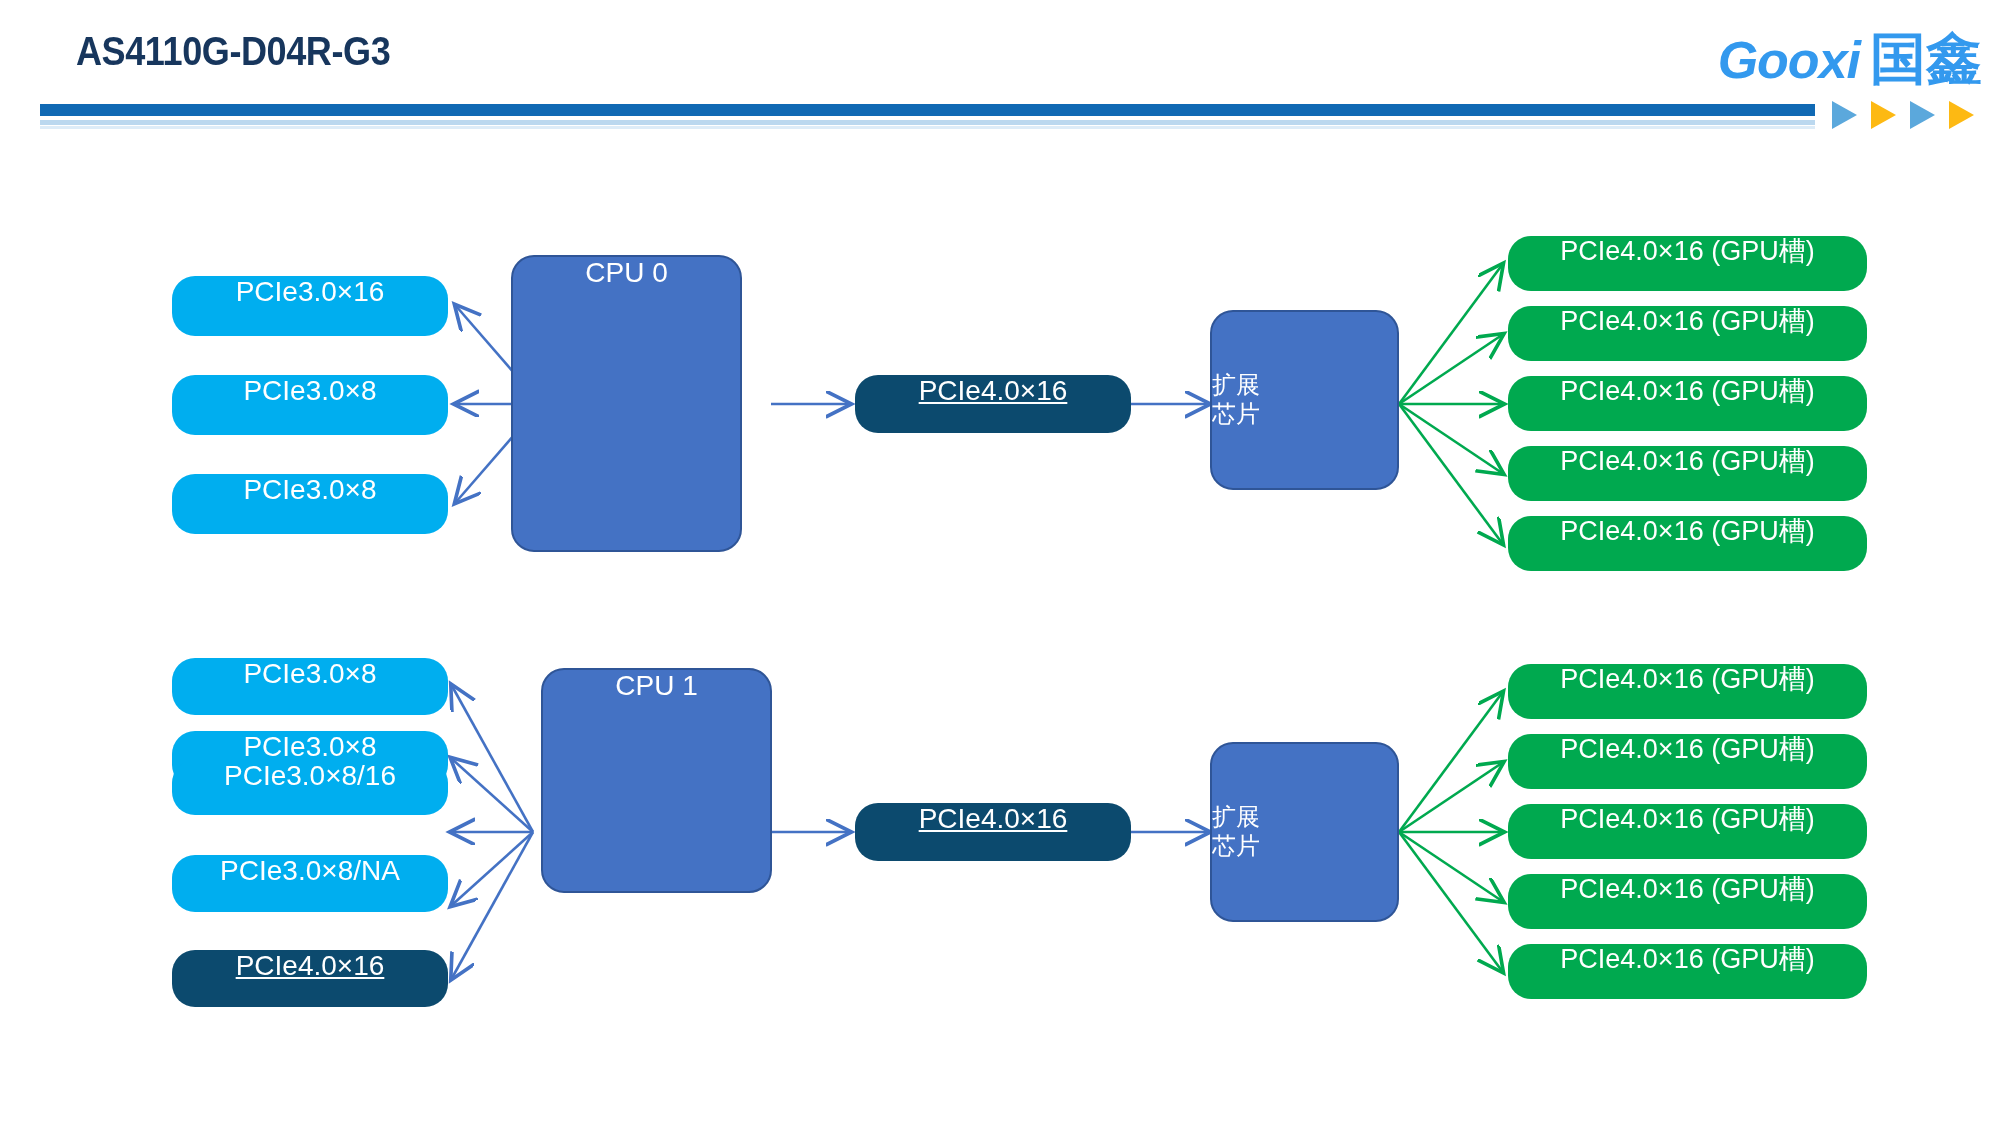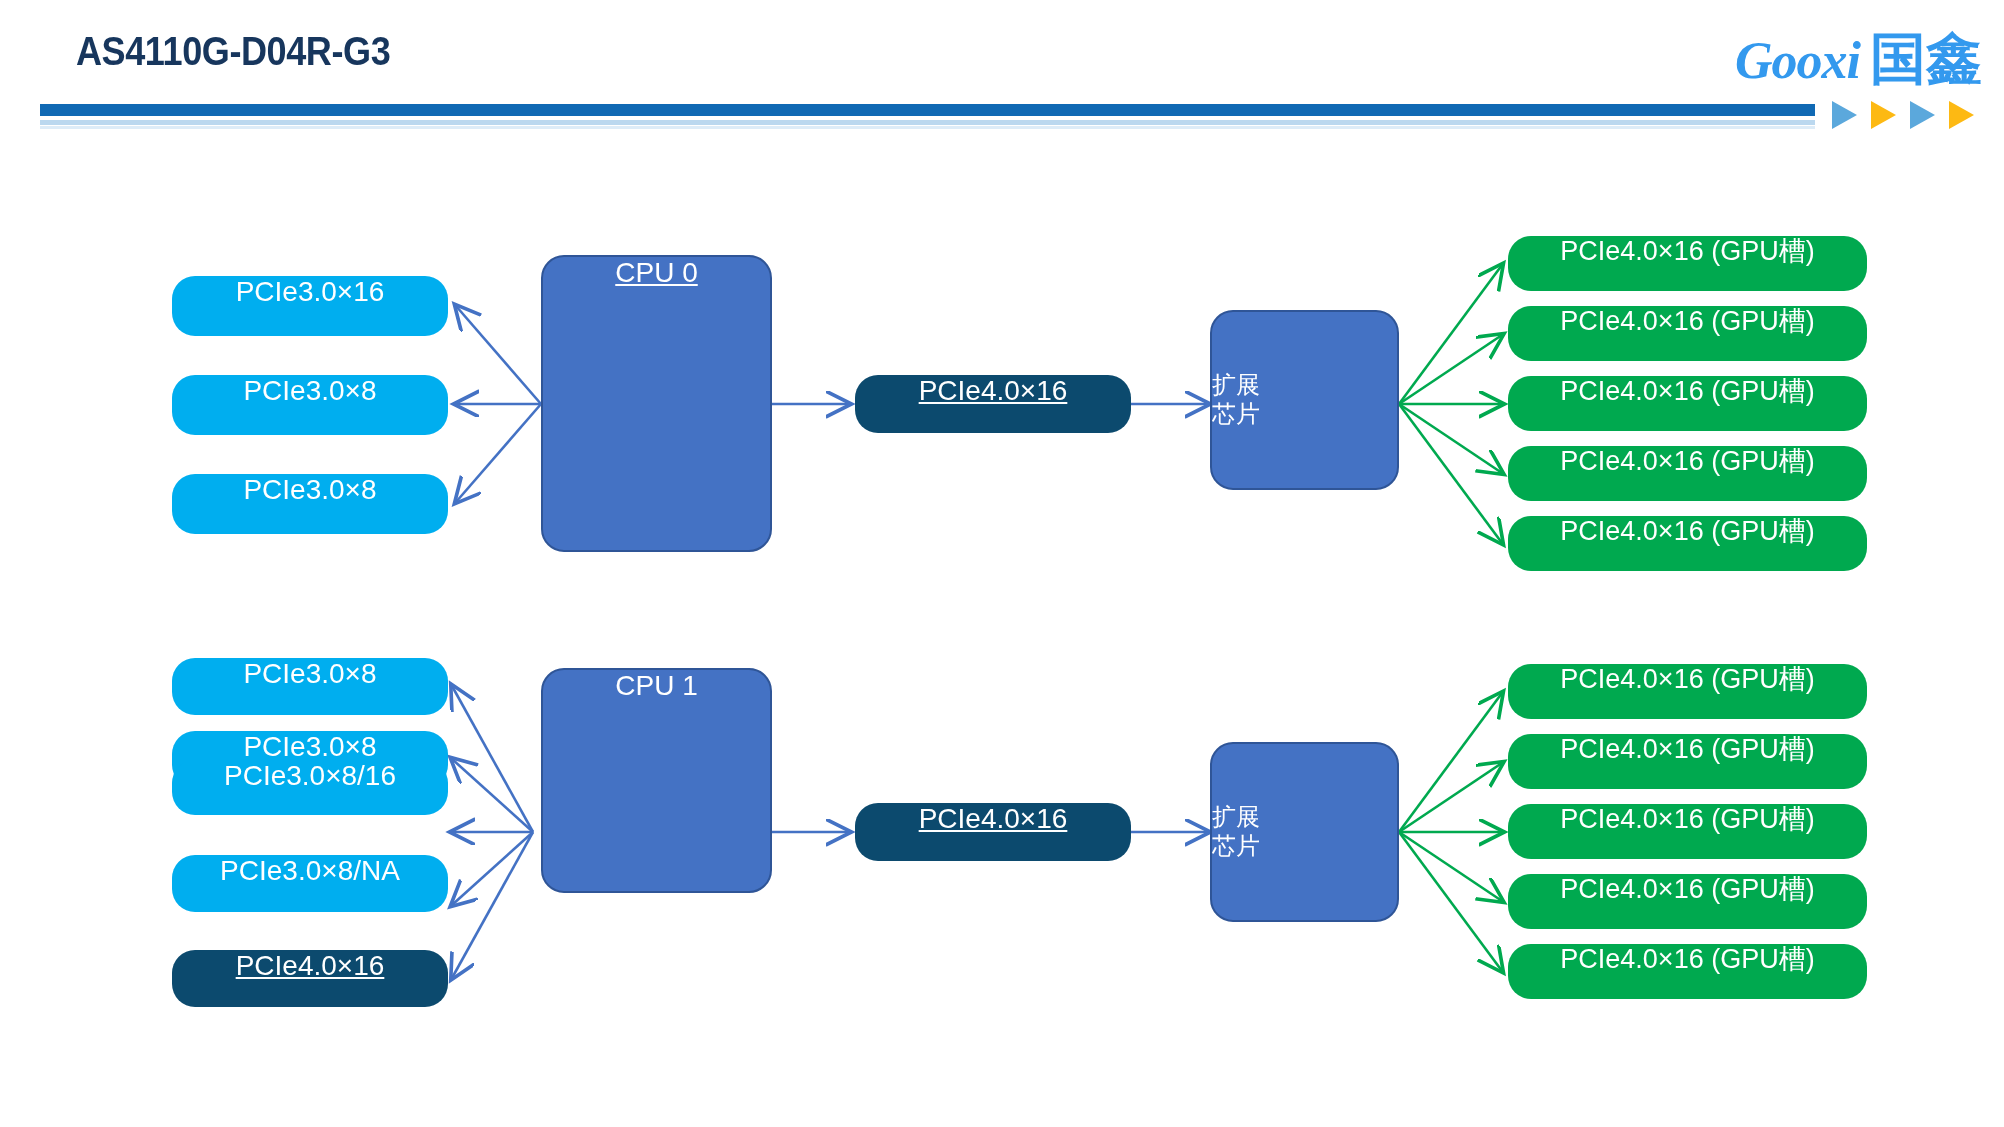--- a/index.html
+++ b/index.html
@@ -33,21 +33,21 @@
     white-space: nowrap;
   }
   #brand-logo {
     position: absolute;
     right: 22px;
     top: 22px;
     text-align: right;
     white-space: nowrap;
   }
   #brand-logo .brand-latin {
-    font-family: Liberation Serif, serif;
+    font-family: Liberation Sans, sans-serif;
     font-size: 52px;
     font-weight: bold;
     font-style: italic;
     color: #3399EE;
     letter-spacing: -1px;
   }
   #brand-logo .brand-cjk {
     font-family: "DejaVu Sans", sans-serif;
     font-size: 56px;
     font-weight: bold;
@@ -200,21 +200,21 @@
   <div class="node cyan" style="left:172px; top:276px; width:276px; height:60px;">
     <span>PCIe3.0×16</span>
   </div>
   <div class="node cyan" style="left:172px; top:375px; width:276px; height:60px;">
     <span>PCIe3.0×8</span>
   </div>
   <div class="node cyan" style="left:172px; top:474px; width:276px; height:60px;">
     <span>PCIe3.0×8</span>
   </div>
 
-  <div class="node cpu" style="left:541px; top:255px; width:231px; height:297px;text-decoration:underline;">
+  <div class="node cpu" style="left:511px; top:255px; width:231px; height:297px;">
     <span>CPU 0</span>
   </div>
 
   <div class="node teal" style="left:855px; top:375px; width:276px; height:58px;">
     <span>PCIe4.0×16</span>
   </div>
 
   <div class="node chip" style="left:1210px; top:310px; width:189px; height:180px; flex-direction:column;">
     <span class="chip-label">扩展</span>
     <span class="chip-label">芯片</span>

